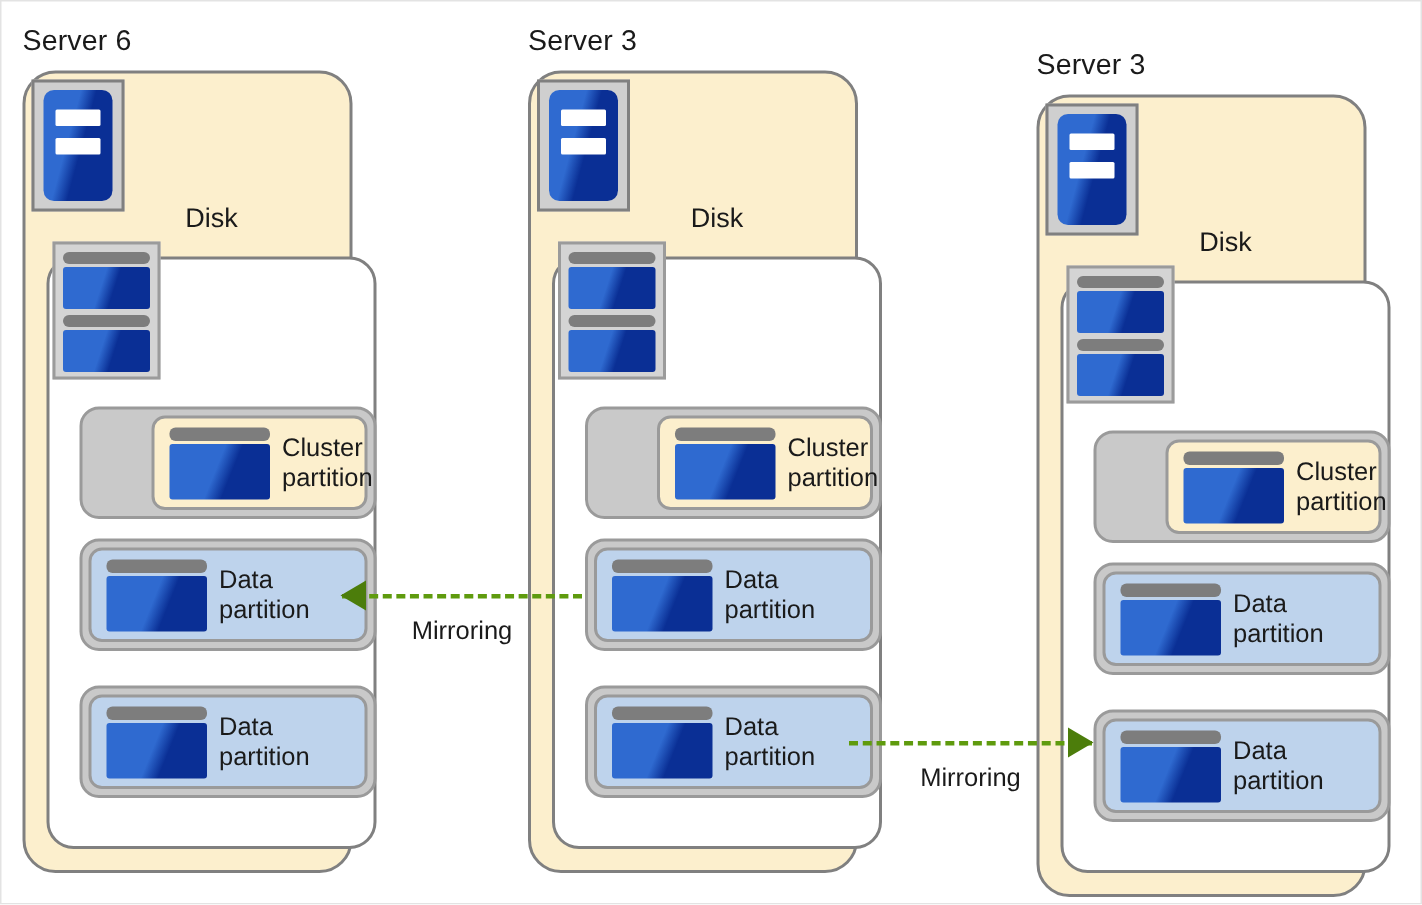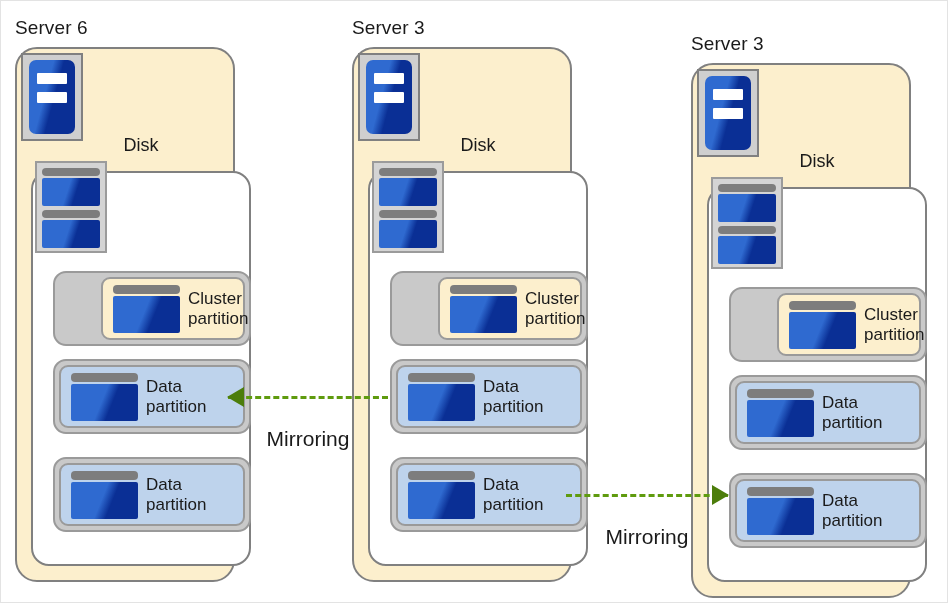--- a/index.html
+++ b/index.html
@@ -226,24 +226,24 @@
     border-right: 17px solid #4c7d0b;
   }
   .mirror .head.right {
     right: -1px;
     border-top: 10px solid transparent;
     border-bottom: 10px solid transparent;
     border-left: 17px solid #4c7d0b;
   }
   .mirror .mlabel {
     position: absolute;
-    top: 40px;
+    top: 24px;
     width: 100%;
     text-align: center;
-    font-size: 21px;
+    font-size: 17px;
     color: #1a1a1a;
     white-space: nowrap;
   }
 </style>
 </head>
 <body>
 
 <div id="canvas">
 
   <div class="server-col" style="left:0px;">

